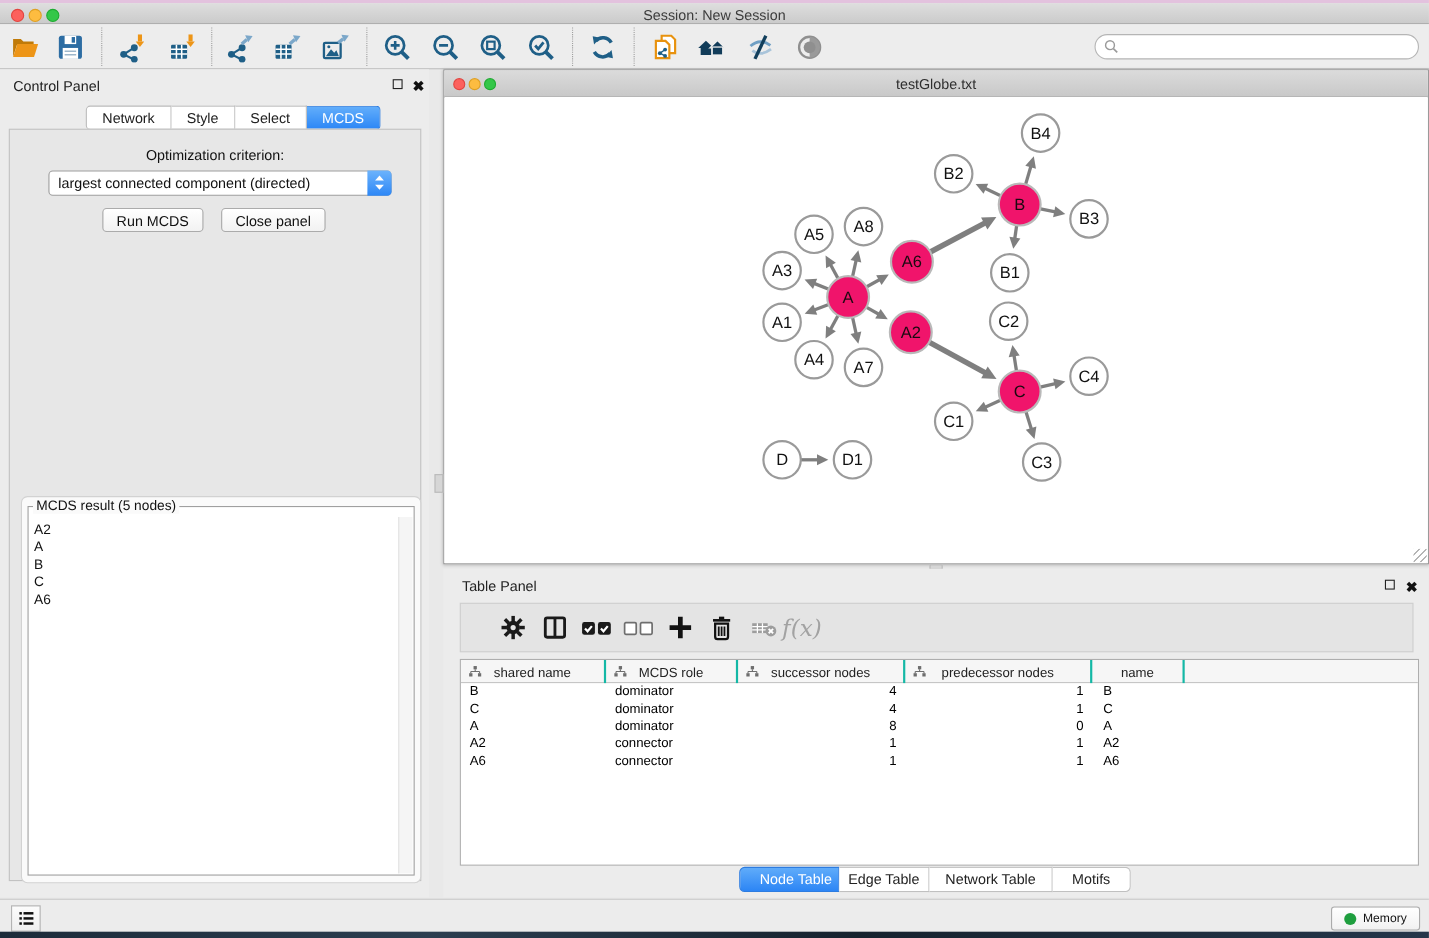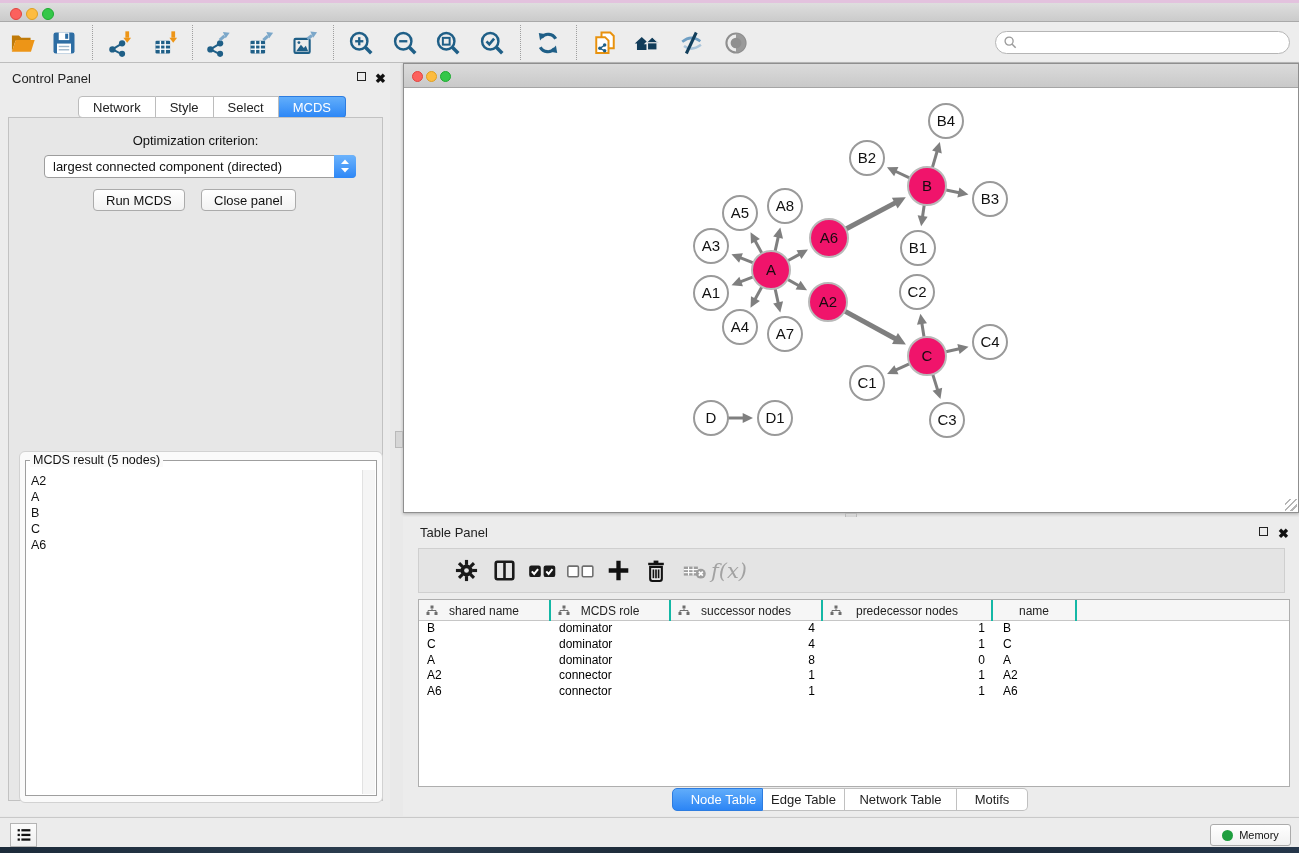--- a/index.html
+++ b/index.html
@@ -82,20 +82,21 @@
 </style>
 </head>
 <body>
 
 <div class="abs wallpaper-top"></div>
 
 <div class="abs titlebar">
   <span class="tl red" style="left:10px"></span>
   <span class="tl yel" style="left:26px"></span>
   <span class="tl grn" style="left:42px"></span>
+  <div class="title">Session: New Session</div>
 </div>
 
 <div class="abs toolbar">
   <button class="tbtn" style="left:5px">
     <svg width="28" height="28" viewBox="0 0 24 24">
         <path d="M2.5 19.5 V5.5 H8.5 L10.5 7.5 H18.5 V10 H5.5 Z" fill="#c07a08"></path>
         <path d="M2.5 19.5 L5.8 9.5 H22 L18.8 19.5 Z" fill="#ED9517"></path>
       </svg>
   </button>
   <button class="tbtn" style="left:46px">
@@ -308,20 +309,21 @@
       </div>
     </div>
   </div>
 </div>
 
 <div class="abs netwin">
   <div class="wtitle">
     <span class="tl red" style="left:8px"></span>
     <span class="tl yel" style="left:22px"></span>
     <span class="tl grn" style="left:36px"></span>
+    <div class="title">testGlobe.txt</div>
   </div>
   <div class="net-content">
     <svg id="graph-svg" width="894" height="424">
         <line x1="358.87787690253026" y1="166.06577365949113" x2="350.9542619382825" y2="151.496546144584" stroke="#7f7f7f" stroke-width="3"></line>
         <polygon points="346.51098283201964,143.32664585242324 355.868377592226,149.96228171507144 346.99569017815895,154.78777837886227" fill="#7f7f7f"></polygon>
         <line x1="370.63284693969234" y1="164.39269970426355" x2="374.31128769338994" y2="147.57697054450298" stroke="#7f7f7f" stroke-width="3"></line>
         <polygon points="376.2986686662805,138.49180038271777 379.03093590243566,149.63303979986668 369.1642457267334,147.47470132393184" fill="#7f7f7f"></polygon>
         <line x1="351.2158962549506" y1="174.68635850198024" x2="336.0613204247086" y2="168.62452816988343" stroke="#7f7f7f" stroke-width="3"></line>
         <polygon points="327.4264871994757,165.1705948797903 338.8653200311821,164.30711155726698 335.1142742000056,173.6847261352081" fill="#7f7f7f"></polygon>
         <line x1="351.12631600586514" y1="187.0849121977517" x2="336.2262534715541" y2="192.79660283590425" stroke="#7f7f7f" stroke-width="3"></line>

